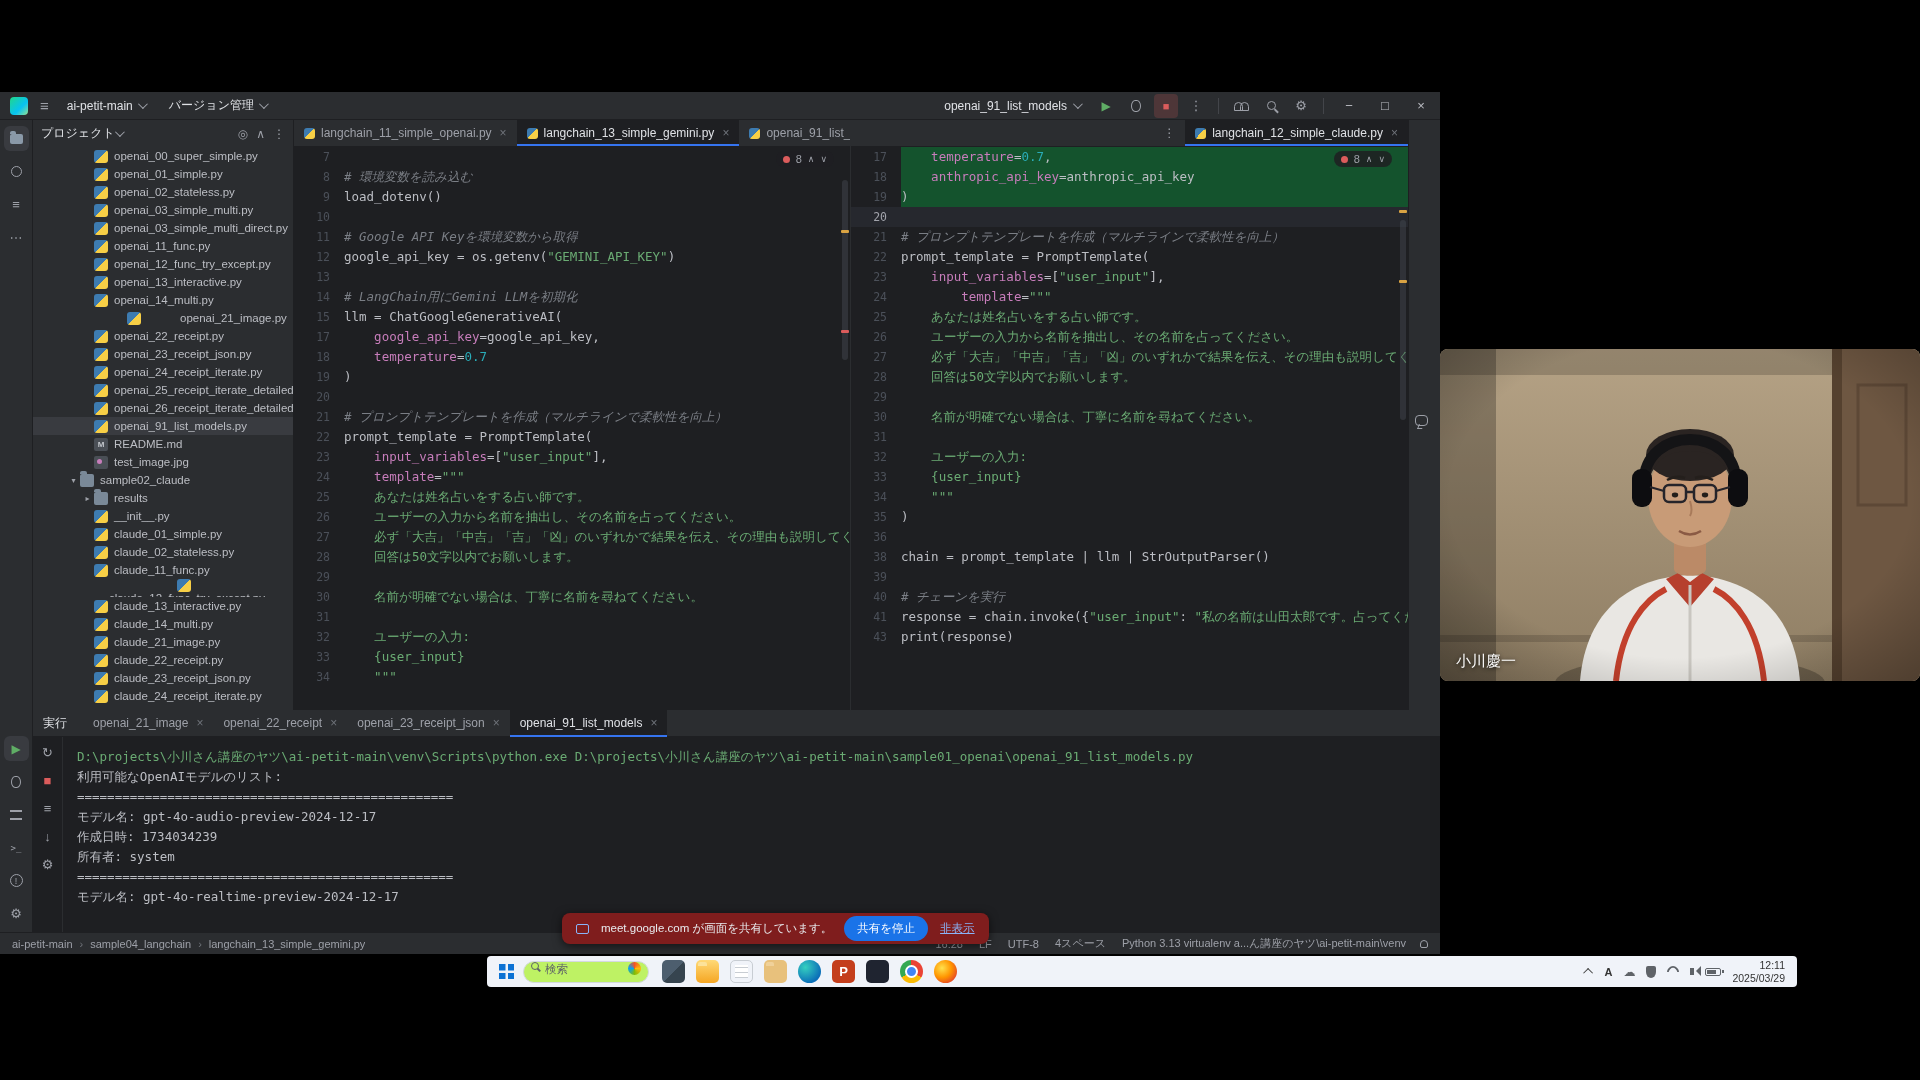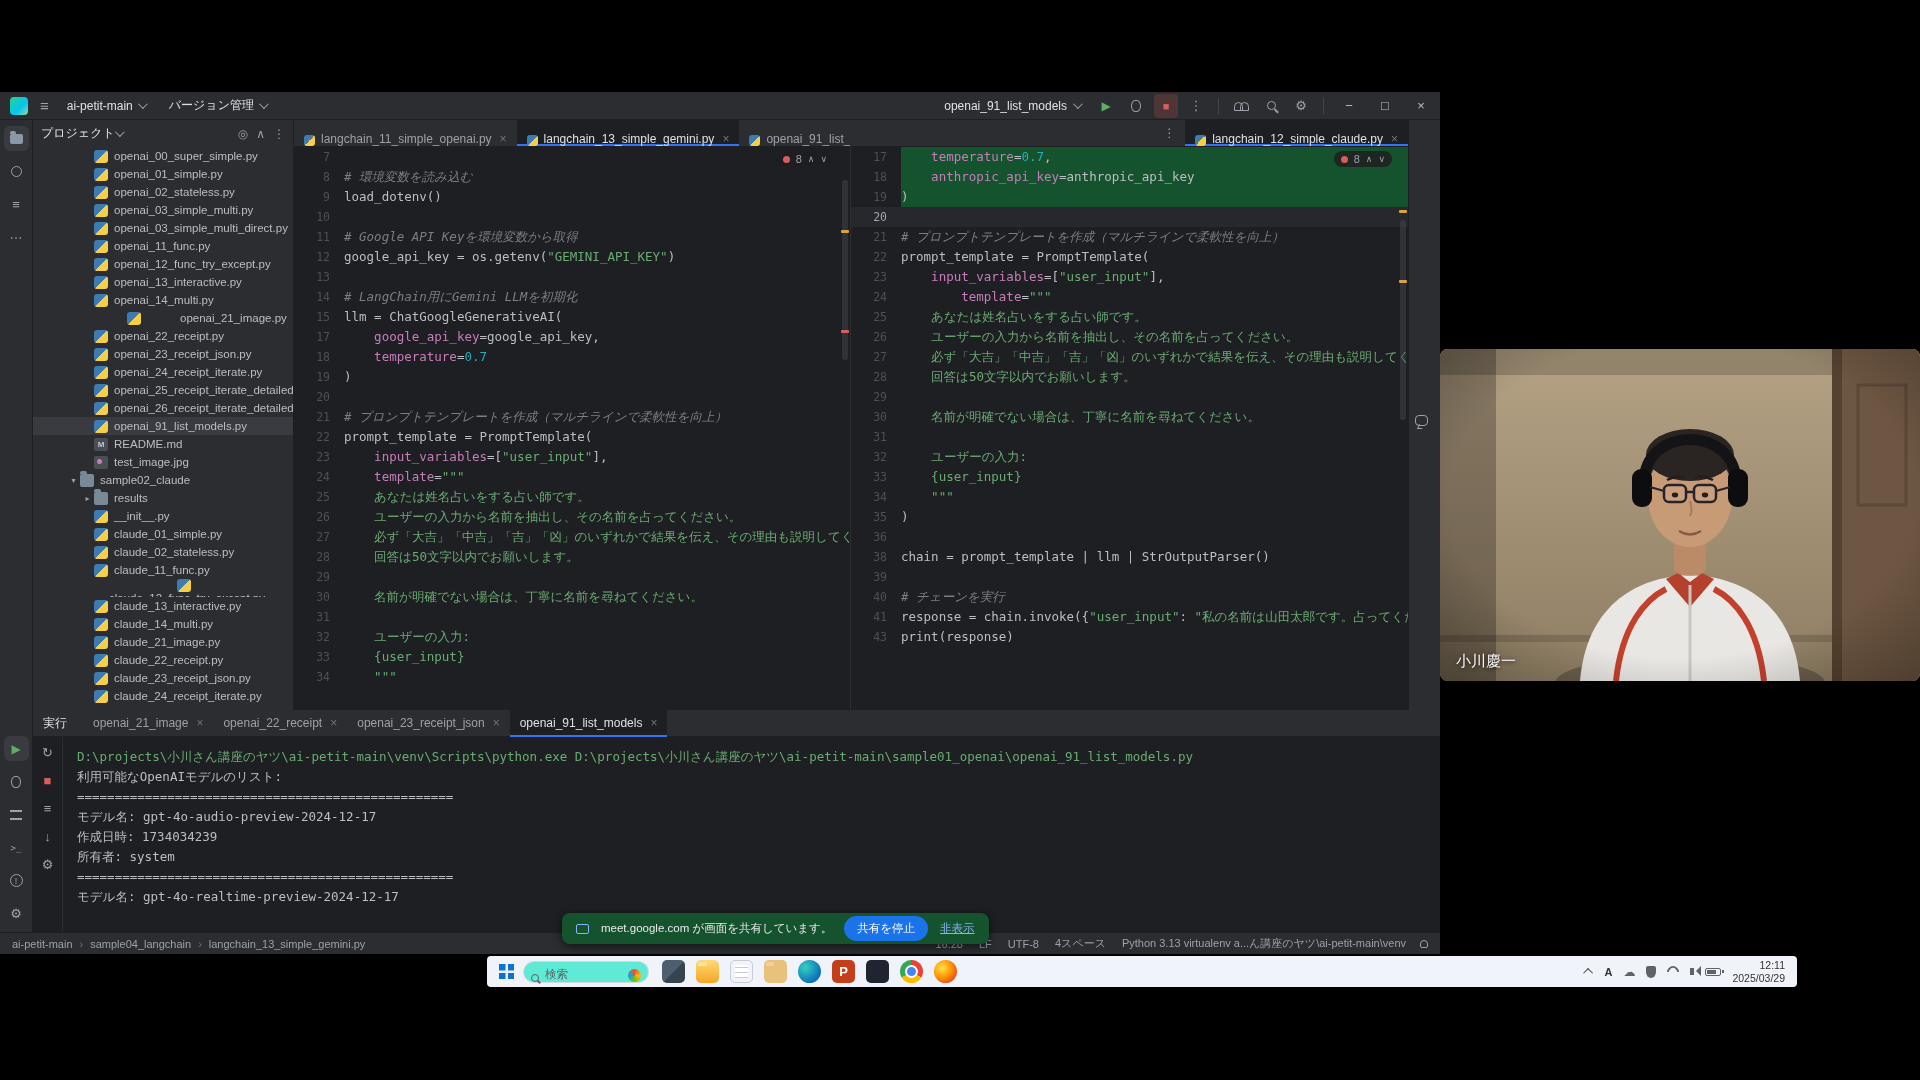--- a/index.html
+++ b/index.html
@@ -77,21 +77,21 @@
   .icon-img { background:#4a4f56; }
   .icon-img::after { content:""; position:absolute; left:3px; top:3px; width:5px; height:5px;
                      border-radius:50%; background:#c77dbb; }
 
   
   .editor-area { position:absolute; left:294px; top:0; right:0; height:590px; background:#1e1f22; }
   .pane { position:absolute; top:0; height:590px; overflow:hidden; }
   .pane-left { left:0; width:557px; border-right:1px solid #2b2d30; }
   .pane-right { left:557px; width:557px; }
   .tabs { height:27px; background:#2b2d30; display:flex; border-bottom:1px solid #1e1f22; }
-  .etab { display:flex; align-items:flex-end; gap:6px; padding:0 10px; color:#9da0a8; font-size:12px; }
+  .etab { display:flex; align-items:center; gap:6px; padding:0 10px; color:#9da0a8; font-size:12px; }
   .etab.active { background:#1e1f22; color:#dfe1e5; box-shadow:inset 0 -2px 0 #3574f0; }
   .tab-ic { width:11px; height:11px; flex:none; }
   .tab-close { color:#6f737a; margin-left:2px; }
   .tabbar-kebab { margin-left:auto; color:#9da0a8; padding:0 10px; display:flex; align-items:center; }
 
   .code-area { position:absolute; top:27px; left:0; right:0; bottom:0; overflow:hidden;
                font-family:"DejaVu Sans Mono", monospace; font-size:12.5px; }
   .cl { display:flex; height:20px; line-height:20px; white-space:pre; position:relative; }
   .cl .ln { width:50px; flex:none; text-align:right; padding-right:14px; color:#4b5059; font-size:11.5px; }
   .cl .ct { flex:1; min-width:0; overflow:hidden; }
@@ -153,22 +153,22 @@
   .sb-right { margin-left:auto; display:flex; align-items:center; gap:16px; white-space:nowrap; }
   .sb-bell { width:8px; height:8px; border:1.5px solid #9da0a8; border-radius:50% 50% 2px 2px; }
 
   
   #taskbar { position:absolute; left:487px; top:956px; width:1310px; height:31px; background:#f0f3f9;
              border-radius:4px; display:flex; align-items:center; padding:0 12px; gap:9px; }
   .start-icon { width:15px; height:15px; flex:none;
      background-image:linear-gradient(#0c72d4,#0c72d4),linear-gradient(#0c72d4,#0c72d4),
                       linear-gradient(#0c72d4,#0c72d4),linear-gradient(#0c72d4,#0c72d4);
      background-size:6.5px 6.5px; background-position:0 0,8.5px 0,0 8.5px,8.5px 8.5px; background-repeat:no-repeat; }
-  .search-box { width:126px; height:22px; background:#5eead4; border:1px solid #d4d9e0; border-radius:11px;
-                display:flex; align-items:flex-end; gap:6px; padding:0 7px; color:#5f6368; font-size:11.5px; }
+  .search-box { width:126px; height:22px; background:#bef264; border:1px solid #d4d9e0; border-radius:11px;
+                display:flex; align-items:flex-start; gap:6px; padding:0 7px; color:#5f6368; font-size:11.5px; }
   .mag-dark { width:8px; height:8px; border:1.5px solid #5f6368; border-radius:50%; position:relative; flex:none; }
   .mag-dark::after { content:""; position:absolute; width:4px; height:1.5px; background:#5f6368;
                      right:-3px; bottom:-2px; transform:rotate(45deg); }
   .copilot-dot { margin-left:auto; width:13px; height:13px; border-radius:50%; flex:none;
                  background:conic-gradient(#f35325,#ffba08,#81bc06,#05a6f0,#f35325); }
   .tb-apps { display:flex; align-items:center; gap:11px; margin-left:4px; }
   .tb-icon { width:23px; height:23px; border-radius:5px; display:flex; align-items:center;
              justify-content:center; color:#fff; font-size:13px; font-weight:bold; position:relative; }
   .task-view-icon { background:linear-gradient(135deg,#4d5e6e 50%,#36444f 50%); }
   .file-explorer-icon { background:linear-gradient(#ffd977,#f5a623); }
@@ -199,21 +199,21 @@
               border-bottom-color:transparent; border-left-color:transparent; transform:rotate(-45deg); }
   .speaker { width:4px; height:7px; background:#5f6368; position:relative; }
   .speaker::after { content:""; position:absolute; left:2px; top:-2px;
                     border:5.5px solid transparent; border-right-color:#5f6368; transform:translateX(-1px); }
   .battery { width:16px; height:8px; border:1.5px solid #5f6368; border-radius:2px; position:relative; }
   .battery::before { content:""; position:absolute; left:1px; top:1px; bottom:1px; width:9px; background:#5f6368; }
   .battery::after { content:""; position:absolute; right:-4px; top:1.5px; width:2px; height:3px; background:#5f6368; }
   .clock { text-align:right; font-size:10.5px; line-height:1.2; color:#333; }
 
   
-  #meet-bar { position:absolute; left:562px; top:913px; height:31px; background:#14532d; border-radius:8px;
+  #meet-bar { position:absolute; left:562px; top:913px; height:31px; background:#7f1d1d; border-radius:8px;
               display:flex; align-items:center; gap:12px; padding:0 14px; color:#e8eaed; font-size:11.5px;
               box-shadow:0 2px 10px rgba(0,0,0,.6); z-index:60; }
   .share-mon { width:13px; height:10px; border:1.5px solid #8ab4f8; border-radius:2px; flex:none; }
   .meet-stop { background:#1a73e8; color:#fff; border:none; border-radius:14px; padding:5px 13px;
                font-size:11.5px; font-family:inherit; }
   .meet-hide { color:#8ab4f8; text-decoration:underline; }
 
   
   #webcam { position:absolute; left:1440px; top:349px; width:480px; height:332px; border-radius:8px;
             overflow:hidden; background:#9f8d72; z-index:40; }

